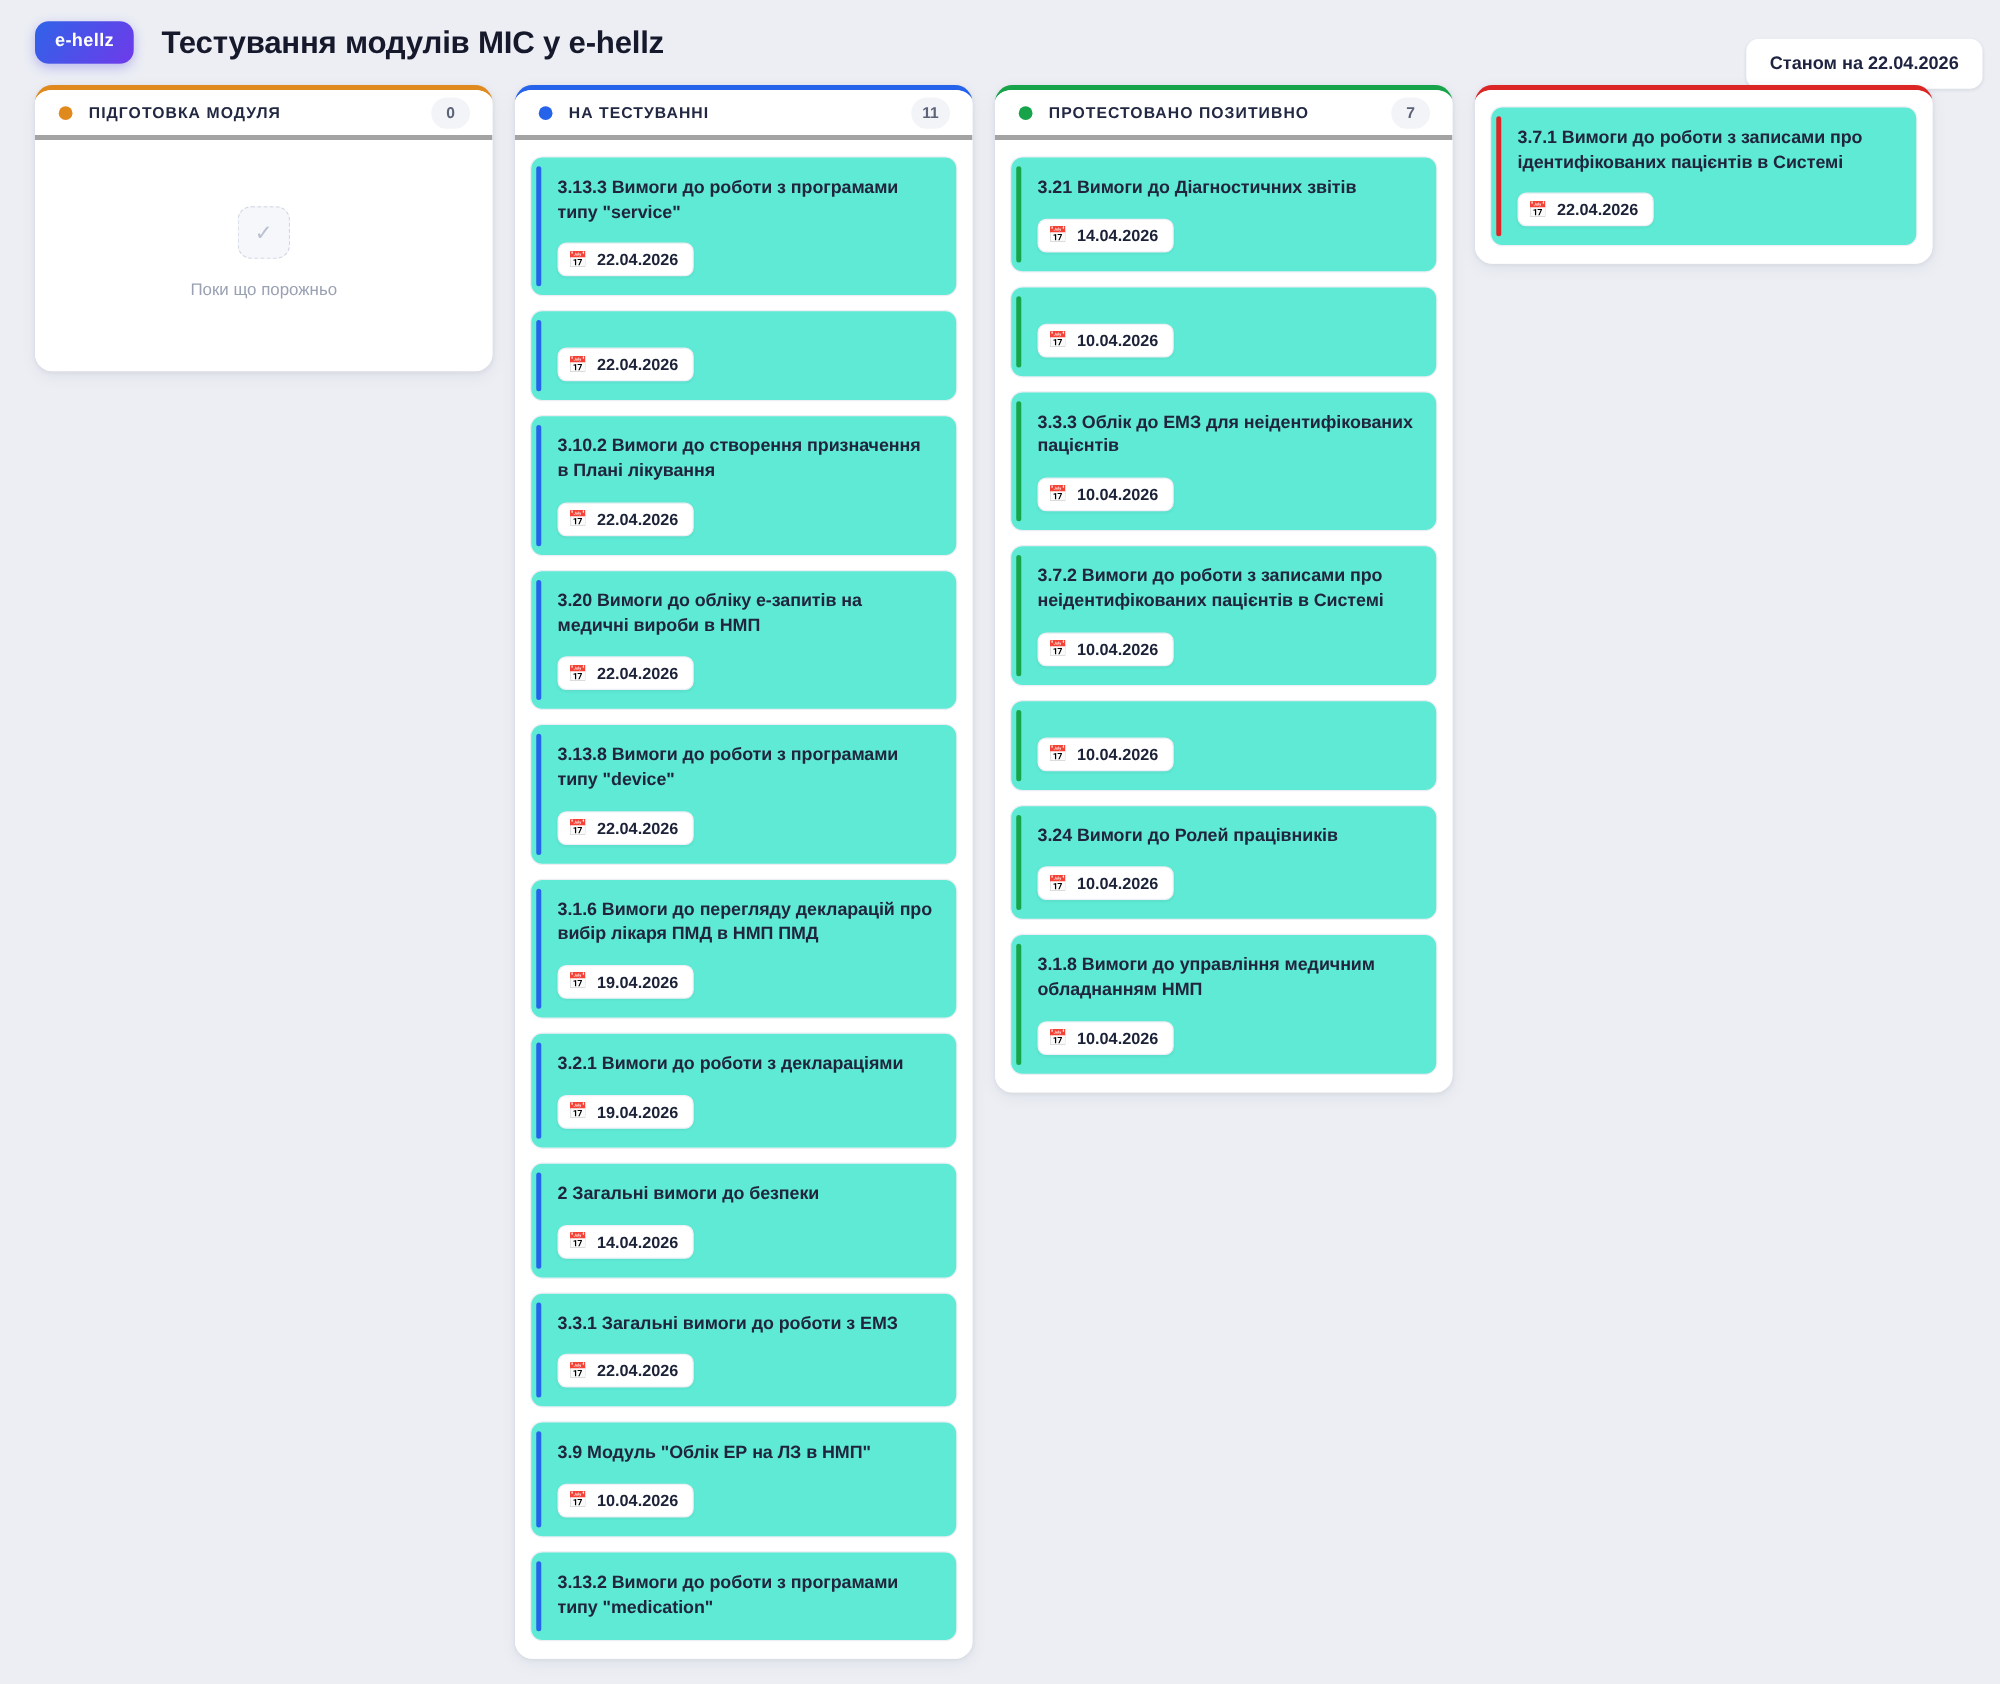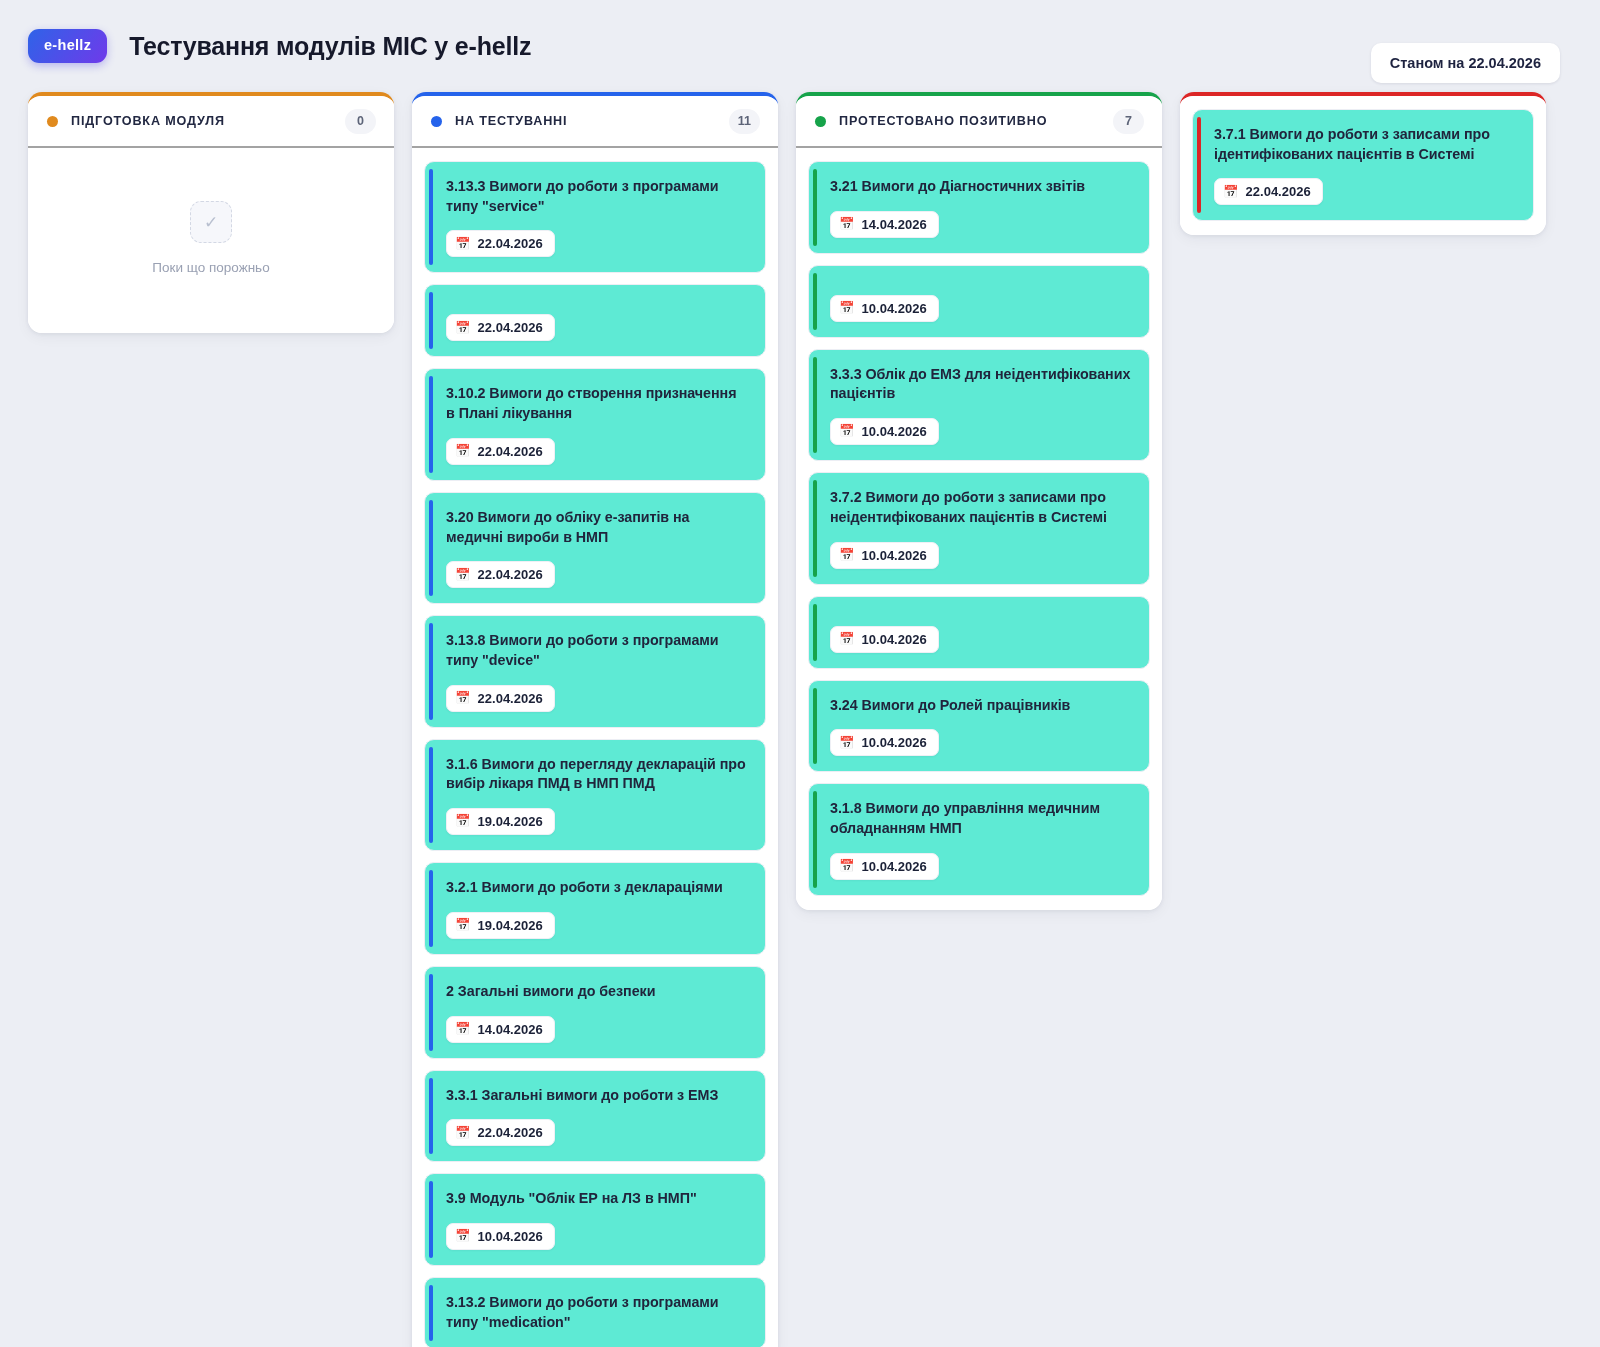--- a/index.html
+++ b/index.html
@@ -16,24 +16,24 @@
   .page {
     width: 1600px;
     min-height: 1347px;
     background: #eceef4;
     padding: 0;
     position: relative;
   }
 
   
   .topbar {
-    height: 92px;
-    display: flex;
-    align-items: center;
-    padding: 0 40px 0 28px;
+    height: 68px;
+    display: flex;
+    align-items: center;
+    padding: 0 14px 0 28px;
     text-align: right;
   }
 
   .brand-wrap {
     display: flex;
     align-items: center;
     gap: 22px;
   }
 
   .brand-badge {
@@ -81,23 +81,23 @@
     background: #ffffff;
     border-radius: 14px;
     border-top: 4px solid #cccccc;
     box-shadow: 0 1px 4px rgba(25,30,60,0.07), 0 4px 14px rgba(25,30,60,0.05);
     overflow: hidden;
   }
 
   .col-header {
     display: flex;
     align-items: center;
-    height: 52px;
+    height: 40px;
     padding: 0 18px 0 19px;
-    border-bottom: 2px solid #a3a3a3;
+    border-bottom: 4px solid #a3a3a3;
     background: #ffffff;
   }
 
   .col-dot {
     width: 11px;
     height: 11px;
     border-radius: 50%;
     flex: 0 0 11px;
     margin-right: 13px;
     background: #999;

